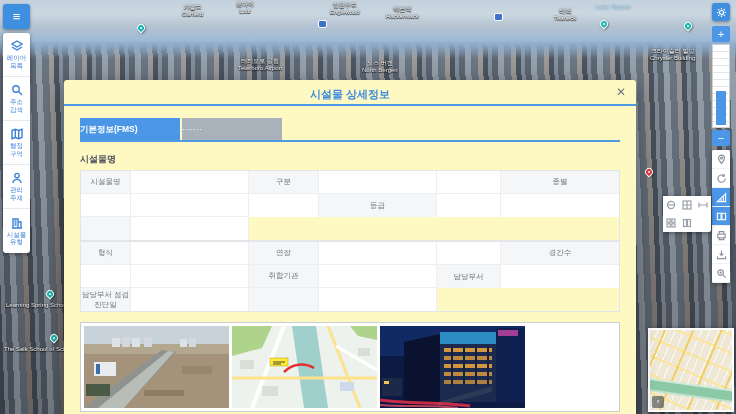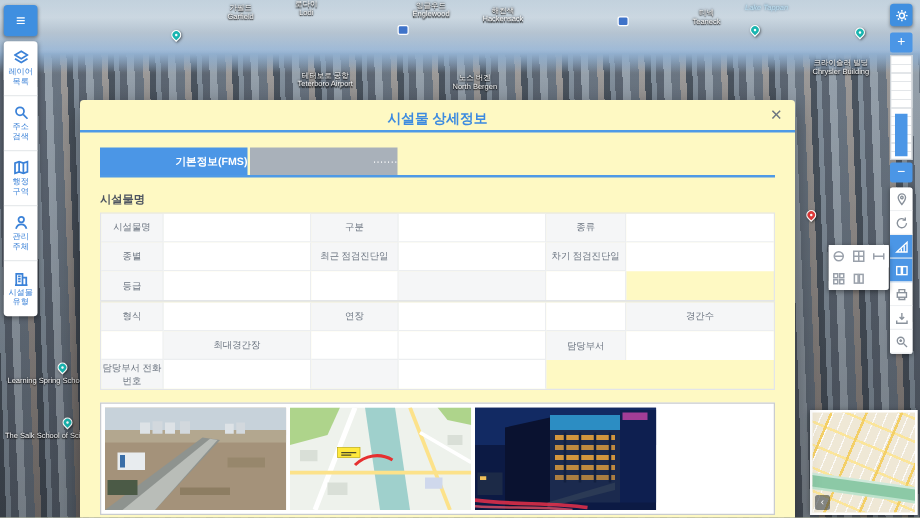--- a/index.html
+++ b/index.html
@@ -37,21 +37,21 @@
   .side-item .lbl{ font-size:6.5px; line-height:7.5px; color:#3b82d8; text-align:center; }
 
   
   .modal{ position:absolute; left:64px; top:40px; width:572px; height:345px; background:#fef9c3;
     border-radius:3px; box-shadow:0 5px 20px rgba(0,0,0,.38); z-index:6;margin-top:40px; }
   .modal-header{ position:relative; height:26px; border-bottom:2px solid #4e9ae6; }
   .modal-title{ position:absolute; left:0; right:0; top:7px; text-align:center; color:#3d8be0; font-size:11px; font-weight:bold; }
   .modal-close{ position:absolute; right:10px; top:5px; font-size:12px; color:#6d7680; cursor:pointer; background:none; border:none; }
   .modal-body{ padding:12px 16px 0 16px; }
   .tabs{ display:flex; gap:2px; border-bottom:2px solid #4e9ae6; }
-  .tab{ width:118px; height:22px; line-height:22px; text-align:right; color:#fff; font-size:8.5px;
+  .tab{ width:100px; height:22px; line-height:22px; text-align:left; color:#fff; font-size:8.5px;
     background:#a9b1ba; cursor:pointer; border:none; }
   .tab.active{ background:#4b96e6; font-weight:bold; }
   .sec-title{ margin:11px 0 4px 0; font-size:9px; color:#4e5560; font-weight:bold; }
   .ftable{ display:grid; grid-template-columns:50px 1fr 70px 1fr 64px 1fr; border:1px solid #e3e5e8; }
   .ftable .lc, .ftable .vc{ height:23px; border-right:1px solid #eceef0; border-bottom:1px solid #eceef0;
     display:flex; align-items:center; }
   .ftable .lc{ background:#f5f6f7; justify-content:center; font-size:7.5px; color:#6b7480; text-align:center; }
   .ftable .vc{ background:#fff; }
   .ftable > div:nth-child(6n){ border-right:none; }
   .ftable > div:nth-last-child(-n+6){ border-bottom:none; }
@@ -194,49 +194,46 @@
       <button class="tab active">기본정보(FMS)</button>
       <button class="tab">·······</button>
     </div>
 
     <div class="sec-title">시설물명</div>
     <div class="ftable">
       <div class="lc">시설물명</div>
       <div class="vc"></div>
       <div class="lc">구분</div>
       <div class="vc"></div>
-      <div class="lc">종류</div>
       <div class="vc"></div>
       <div class="lc">종별</div>
       <div class="vc"></div>
-      <div class="lc">최근 점검진단일</div>
-      <div class="vc"></div>
-      <div class="lc">차기 점검진단일</div>
+      <div class="vc"></div>
       <div class="vc"></div>
       <div class="lc">등급</div>
       <div class="vc"></div>
       <div class="vc"></div>
       <div class="lc"></div>
       <div class="vc"></div>
     </div>
 
     <div class="ftable">
       <div class="lc">형식</div>
       <div class="vc"></div>
       <div class="lc">연장</div>
       <div class="vc"></div>
       <div class="vc"></div>
       <div class="lc">경간수</div>
       <div class="vc"></div>
-      <div class="lc">최대경간장</div>
-      <div class="vc"></div>
+      <div class="vc"></div>
+      <div class="lc">취합기관</div>
       <div class="vc"></div>
       <div class="lc">담당부서</div>
       <div class="vc"></div>
-      <div class="lc">담당부서 전화번호</div>
+      <div class="lc">담당부서 점검진단일</div>
       <div class="vc"></div>
       <div class="lc"></div>
       <div class="vc"></div>
     </div>
 
     <div class="photo-strip">
       <svg class="photo" viewBox="0 0 145 82">
         <rect width="145" height="82" fill="#a4927a"></rect>
         <rect width="145" height="22" fill="#c7d2da"></rect>
         <rect y="18" width="145" height="10" fill="#b3a78f"></rect>

